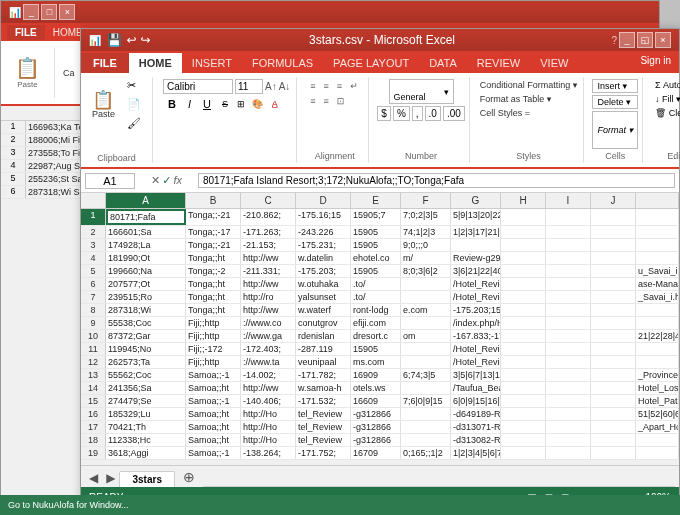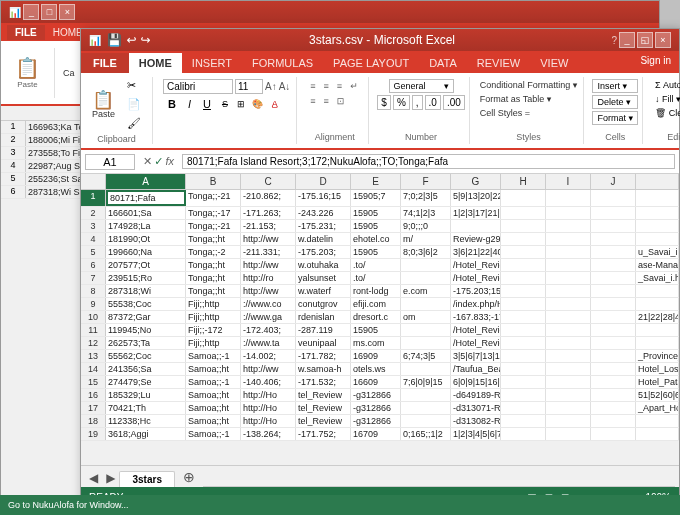--- a/index.html
+++ b/index.html
@@ -156,21 +156,21 @@
     .italic-btn { font-style: italic; font-size: 11px; padding: 1px 4px; border: 1px solid transparent; cursor: pointer; }
     .underline-btn { text-decoration: underline; font-size: 11px; padding: 1px 4px; border: 1px solid transparent; cursor: pointer; }
 
     
     .formula-bar {
       display: flex;
       align-items: center;
       background: white;
       border-bottom: 1px solid #d0d0d0;
       padding: 2px 4px;
-      gap: 8px;
+      gap: 16px;
       height: 24px;
     }
     .cell-ref-box {
       border: 1px solid #bbb;
       padding: 1px 4px;
       font-size: 11px;
       width: 50px;
       text-align: center;
     }
     .formula-icons {
@@ -501,21 +501,21 @@
           <span style="cursor:pointer; padding:1px 2px; border:1px solid transparent;">≡</span>
           <span style="cursor:pointer; padding:1px 2px; border:1px solid transparent;">≡</span>
           <span style="cursor:pointer; padding:1px 2px; border:1px solid transparent;">⊡</span>
         </div>
       </div>
       <span class="ribbon-group-label">Alignment</span>
     </div>
 
     <div class="number-group">
       <div class="number-format-box">
-        <span style="font-size:9px;">General</span>
+        <span style="font-size:9px;margin-top:11px;">General</span>
         <span>▾</span>
       </div>
       <div style="display:flex; gap:2px; margin-top:2px;">
         <span style="font-size:10px; padding:1px 3px; border:1px solid #bbb; cursor:pointer;">$</span>
         <span style="font-size:10px; padding:1px 3px; border:1px solid #bbb; cursor:pointer;">%</span>
         <span style="font-size:10px; padding:1px 3px; border:1px solid #bbb; cursor:pointer;">,</span>
         <span style="font-size:10px; padding:1px 3px; border:1px solid #bbb; cursor:pointer;">.0</span>
         <span style="font-size:10px; padding:1px 3px; border:1px solid #bbb; cursor:pointer;">.00</span>
       </div>
       <span class="ribbon-group-label">Number</span>
@@ -525,21 +525,21 @@
       <div class="cond-item">Conditional Formatting ▾</div>
       <div class="cond-item">Format as Table ▾</div>
       <div class="cond-item">Cell Styles =</div>
       <span class="ribbon-group-label">Styles</span>
     </div>
 
     <div class="cells-group">
       <div style="font-size:9px; display:flex; flex-direction:column; gap:2px;">
         <span style="padding:1px 4px; border:1px solid #bbb; cursor:pointer; white-space:nowrap;">Insert ▾</span>
         <span style="padding:1px 4px; border:1px solid #bbb; cursor:pointer; white-space:nowrap;">Delete ▾</span>
-        <span style="padding:1px 4px; border:1px solid #bbb; cursor:pointer; white-space:nowrap;">Format ▾</span>
+        <span style="padding:13px 4px; border:1px solid #bbb; cursor:pointer; white-space:nowrap;font-style:italic;">Format ▾</span>
       </div>
       <span class="ribbon-group-label">Cells</span>
     </div>
 
     <div class="editing-group">
       <div style="font-size:9px; display:flex; flex-direction:column; gap:2px;">
         <span style="padding:1px 4px; cursor:pointer; white-space:nowrap;">Σ AutoSum ▾</span>
         <span style="padding:1px 4px; cursor:pointer; white-space:nowrap;">↓ Fill ▾</span>
         <span style="padding:1px 4px; cursor:pointer; white-space:nowrap;">🗑 Clear ▾</span>
       </div>

